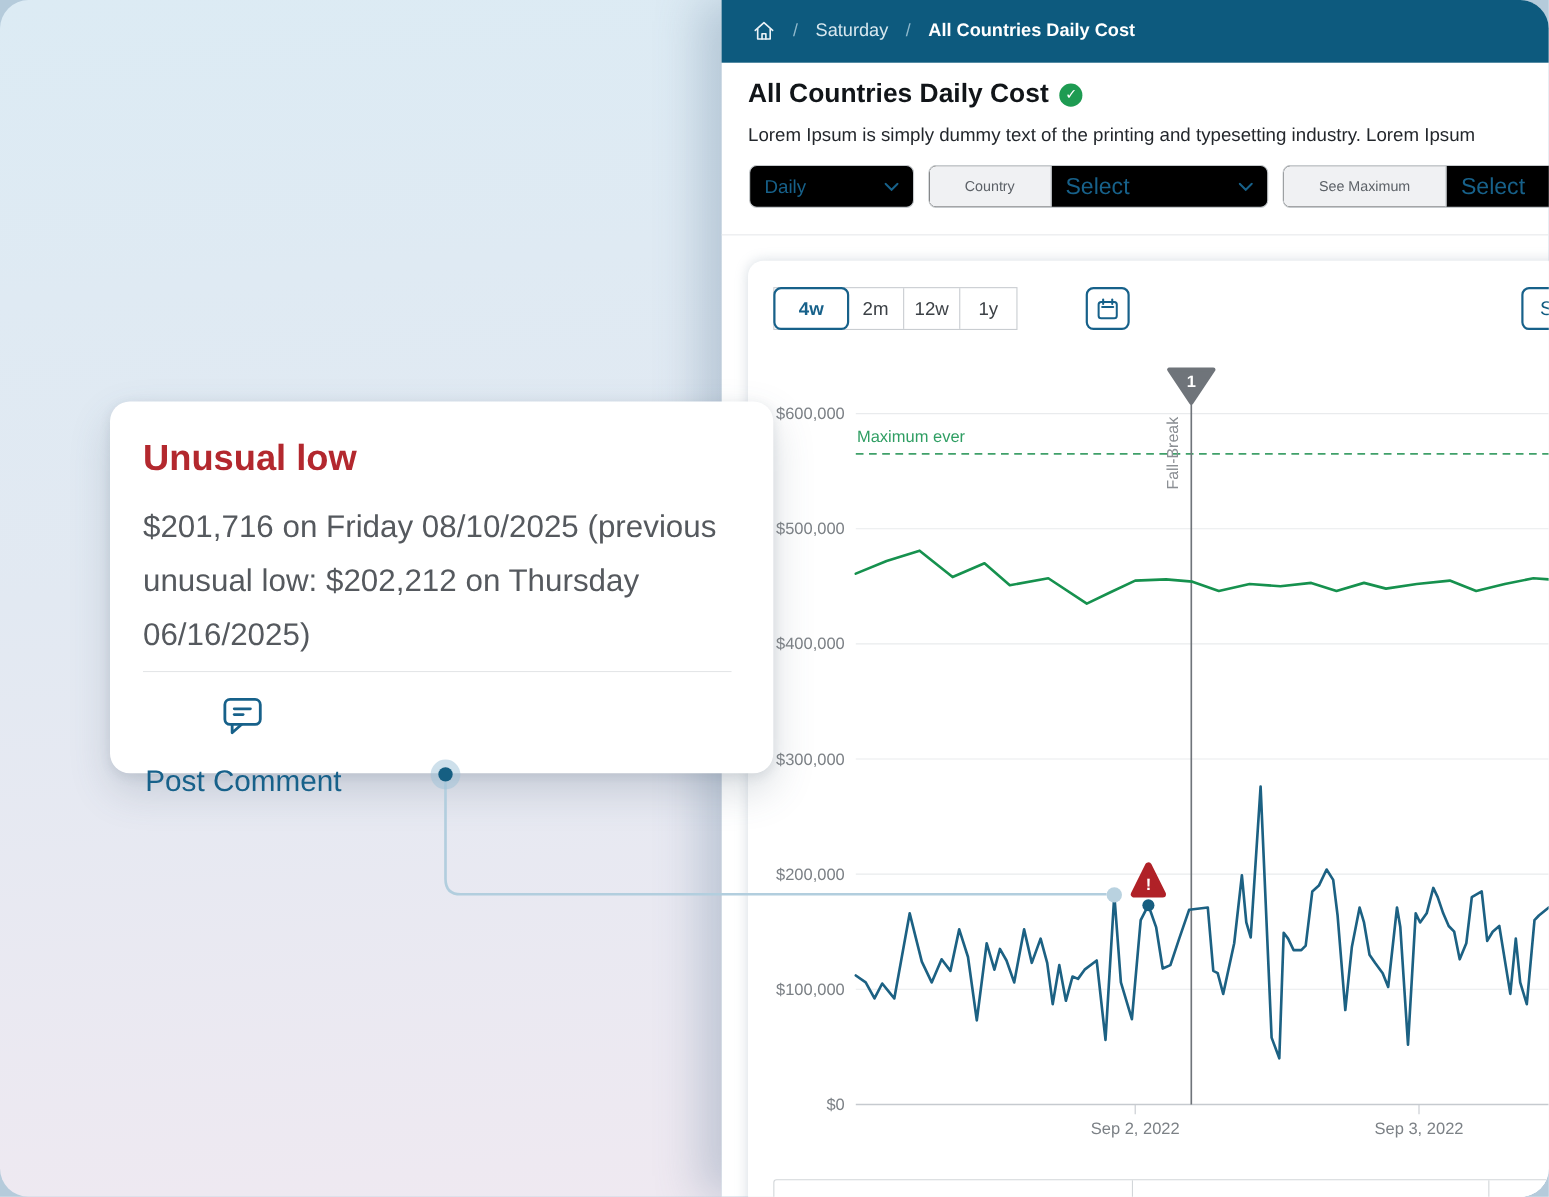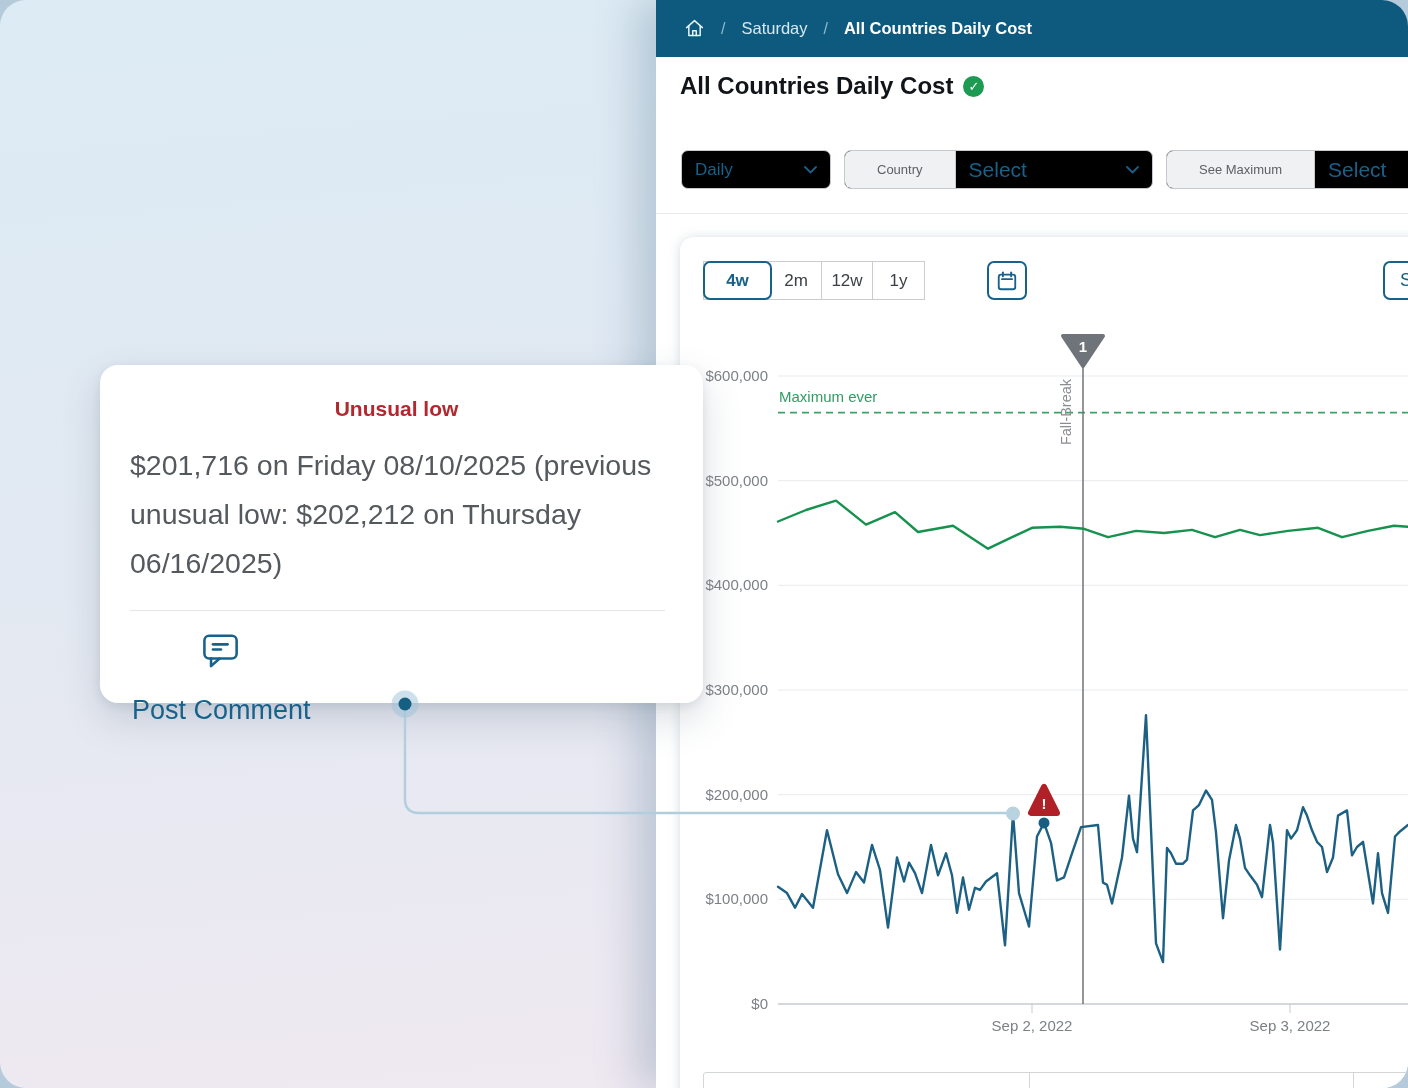--- a/index.html
+++ b/index.html
@@ -77,21 +77,21 @@
     position:absolute;left:47px;top:1072px;width:720px;height:40px;
     background:#fff;border:1px solid #d2d6d9;border-radius:3px;
   }
   .bottom-table .tbl-div{position:absolute;top:0;bottom:0;width:1px;background:#d2d6d9;}
   
   .note-card{
     position:absolute;left:100px;top:365px;width:603px;height:338px;box-sizing:border-box;
     background:#fff;border-radius:18px;padding:32px 40px 0 30px;z-index:5;
     box-shadow:0 16px 38px rgba(70,90,110,.20),0 3px 10px rgba(70,90,110,.12);
   }
-  .note-title{color:#b3282e;font-size:21px;font-weight:bold;text-align:center;}
+  .note-title{color:#b3282e;font-size:33px;font-weight:bold;}
   .note-body{margin-top:20px;font-size:28.5px;line-height:49px;color:#55595e;}
   .note-divider{position:absolute;left:30px;right:38px;top:245px;height:1px;background:#e4e6e8;}
   .note-action{position:absolute;left:32px;top:268px;height:44px;display:flex;align-items:center;gap:26px;color:#17618a;font-size:27px;flex-direction:column;}
   
   .overlay{position:absolute;inset:0;z-index:9;pointer-events:none;}
   .axis-label{font-size:15px;fill:#7c8186;}
   .max-label{font-size:15px;fill:#2f9e63;}
 </style>
 </head>
 <body>
@@ -114,20 +114,21 @@
       <span class="crumb">Saturday</span>
       <span class="crumb-sep">/</span>
       <span class="crumb current">All Countries Daily Cost</span>
     </div>
 
     <div class="page-head">
       <div class="page-title">
         <span>All Countries Daily Cost</span>
         <span class="badge">✓</span>
       </div>
+      <div class="subtitle">Lorem Ipsum is simply dummy text of the printing and typesetting industry. Lorem Ipsum</div>
     </div>
 
     <div class="filters">
       <div class="sel-box">
         <span>Daily</span>
         <span style="display:inline-flex;">
           <svg width="13" height="8" viewBox="0 0 13 8" fill="none" stroke="#17618a" stroke-width="1.8" stroke-linecap="round">
               <path d="M1 1 L6.5 6.5 L12 1"></path>
             </svg>
         </span>

